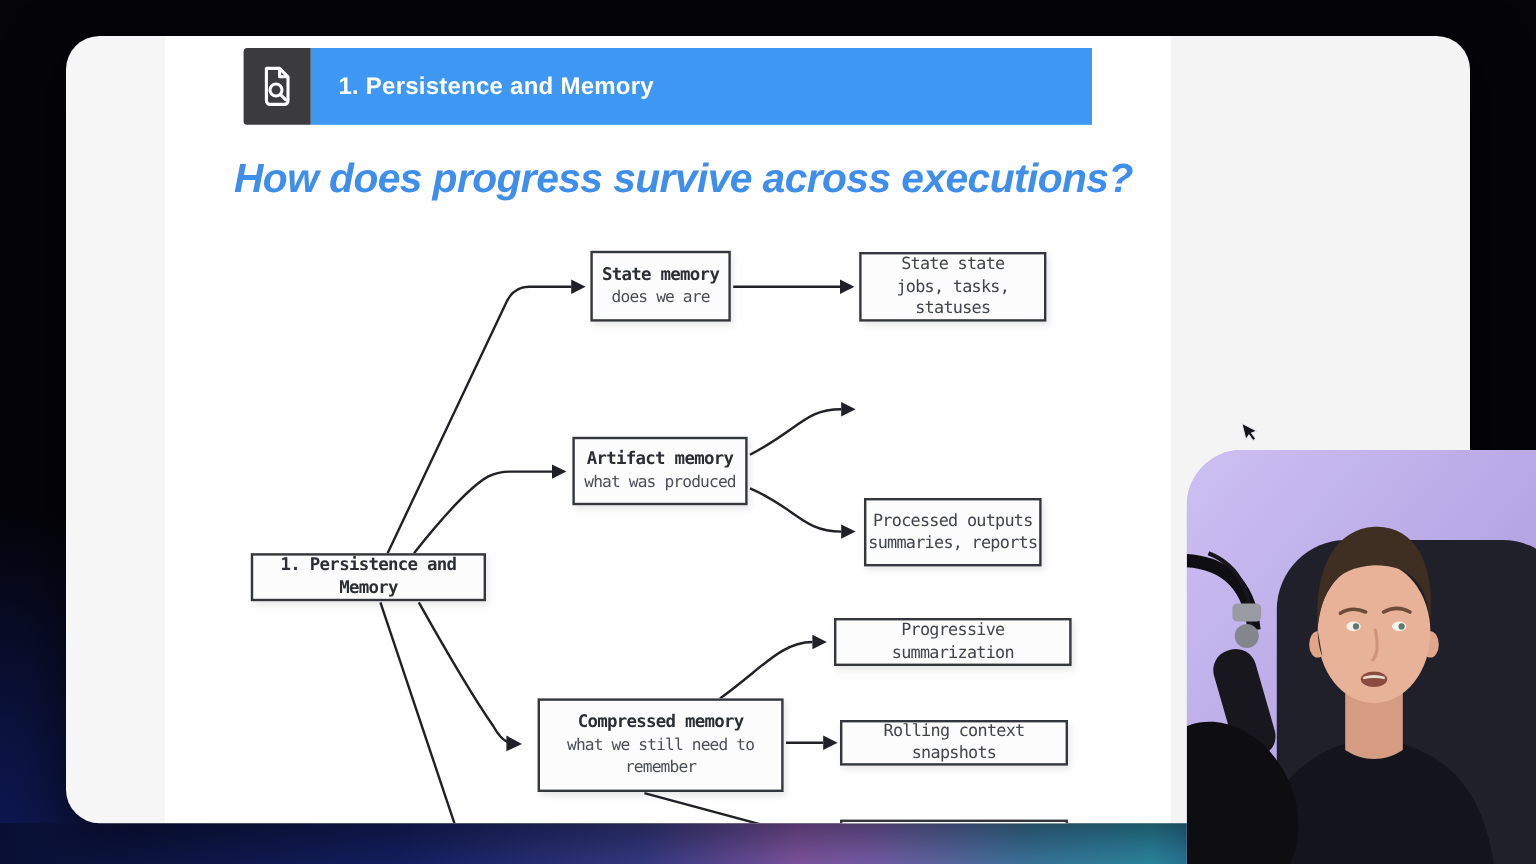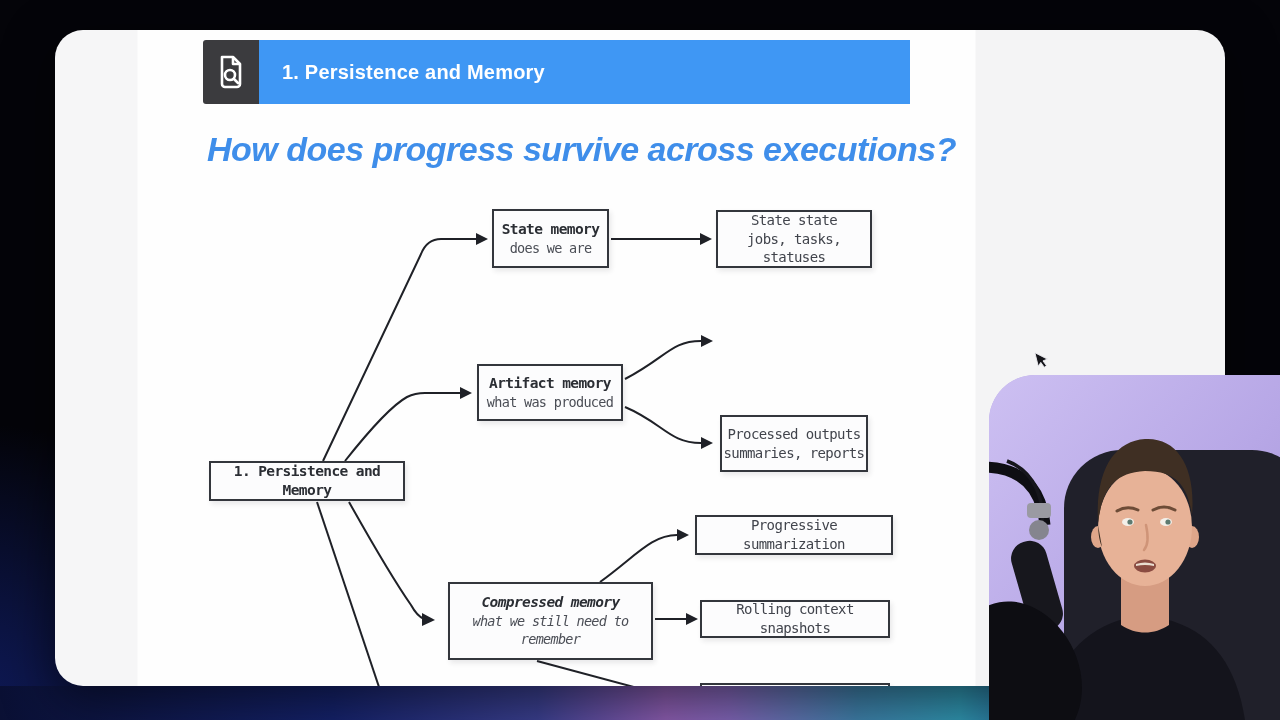--- a/index.html
+++ b/index.html
@@ -20,41 +20,41 @@
     position:absolute;left:55px;top:30px;width:1170px;height:656px;
     border-radius:28px;overflow:hidden;
     background:linear-gradient(90deg,#f6f6f7 0,#f6f6f7 82px,#fefefe 83px,#fefefe 920px,#f4f4f5 921px);
     box-shadow:0 14px 50px rgba(0,0,0,0.55);
   }
   .header-bar{position:absolute;left:148px;top:10px;width:707px;height:64px;display:flex;}
   .header-icon{width:56px;height:64px;background:#3b3b3e;border-radius:3px 0 0 3px;
     display:flex;align-items:center;justify-content:center;flex:none;}
   .header-rest{flex:1;background:#3f97f4;display:flex;align-items:center;}
   .header-label{color:#ffffff;font-weight:700;font-size:20px;letter-spacing:.2px;padding-left:23px;}
-  .question{position:absolute;left:152px;top:100px;width:820px;
+  .question{position:absolute;left:140px;top:100px;width:820px;
     color:#3f8eea;font-size:34px;font-weight:800;font-style:italic;letter-spacing:-0.5px;}
   
   .connectors{position:absolute;left:0;top:0;width:1170px;height:656px;}
   .node{
     position:absolute;background:#fcfcfd;border:2px solid #33363c;
     box-shadow:2px 3px 5px rgba(40,40,50,0.10);
     display:flex;flex-direction:column;align-items:center;justify-content:center;
     font-family:"DejaVu Sans Mono",monospace;text-align:center;box-sizing:border-box;
   }
   .node-title{font-size:14.5px;font-weight:700;color:#2b2e34;letter-spacing:-0.6px;line-height:1.3;}
   .node-sub{font-size:13.5px;color:#4b4e56;letter-spacing:-0.7px;line-height:1.35;}
   .node-leaf{font-size:14px;color:#41444c;letter-spacing:-0.6px;line-height:1.35;}
   .n-root{left:154px;top:431px;width:196px;height:40px;}
   .n-state{left:437px;top:179px;width:117px;height:59px;}
   .n-task{left:661px;top:180px;width:156px;height:58px;}
   .n-raw{left:671px;top:283px;width:138px;height:57px;}
   .n-artifact{left:422px;top:334px;width:146px;height:57px;}
   .n-processed{left:665px;top:385px;width:148px;height:57px;}
   .n-progressive{left:640px;top:485px;width:198px;height:40px;}
-  .n-compressed{left:393px;top:552px;width:205px;height:78px;padding:20px 6px;font-style:italic;}
+  .n-compressed{left:393px;top:552px;width:205px;height:78px;padding:20px 6px;}
   .n-rolling{left:645px;top:570px;width:190px;height:38px;}
   .n-partial{left:645px;top:653px;width:190px;height:12px;}
   
   .webcam{position:absolute;left:989px;top:375px;width:291px;height:345px;
     border-top-left-radius:46px;overflow:hidden;background:#b9a9e6;}
   .webcam svg{display:block;}
   
   .cursor{position:absolute;left:1035px;top:351px;width:16px;height:19px;transform:rotate(-14deg);}
 </style>
 </head>

